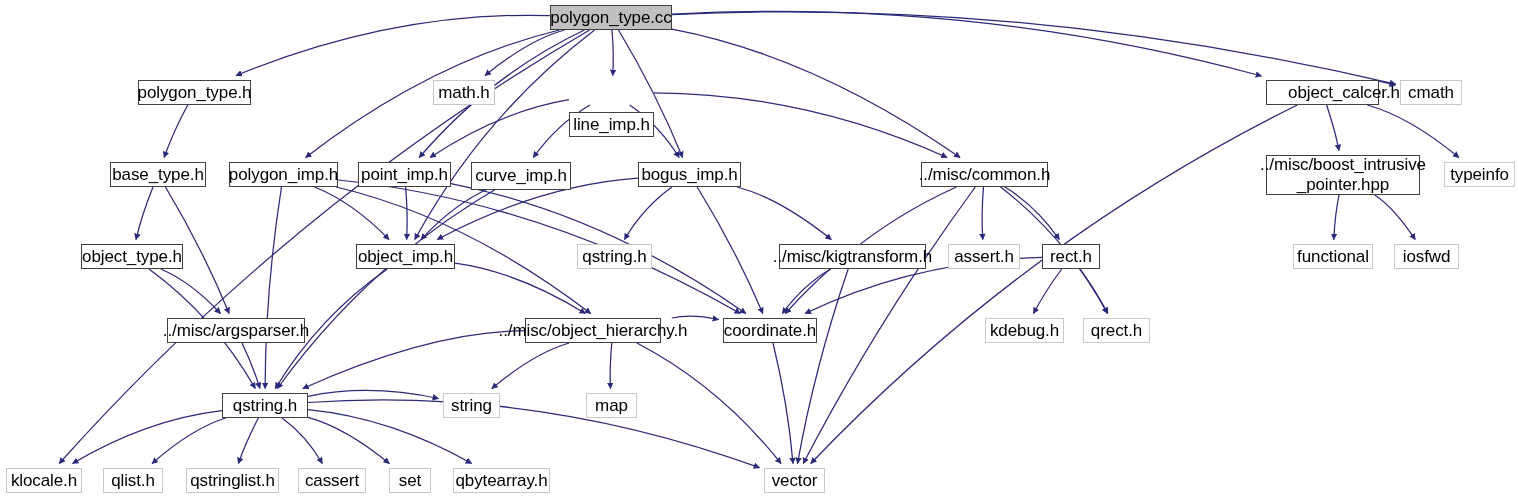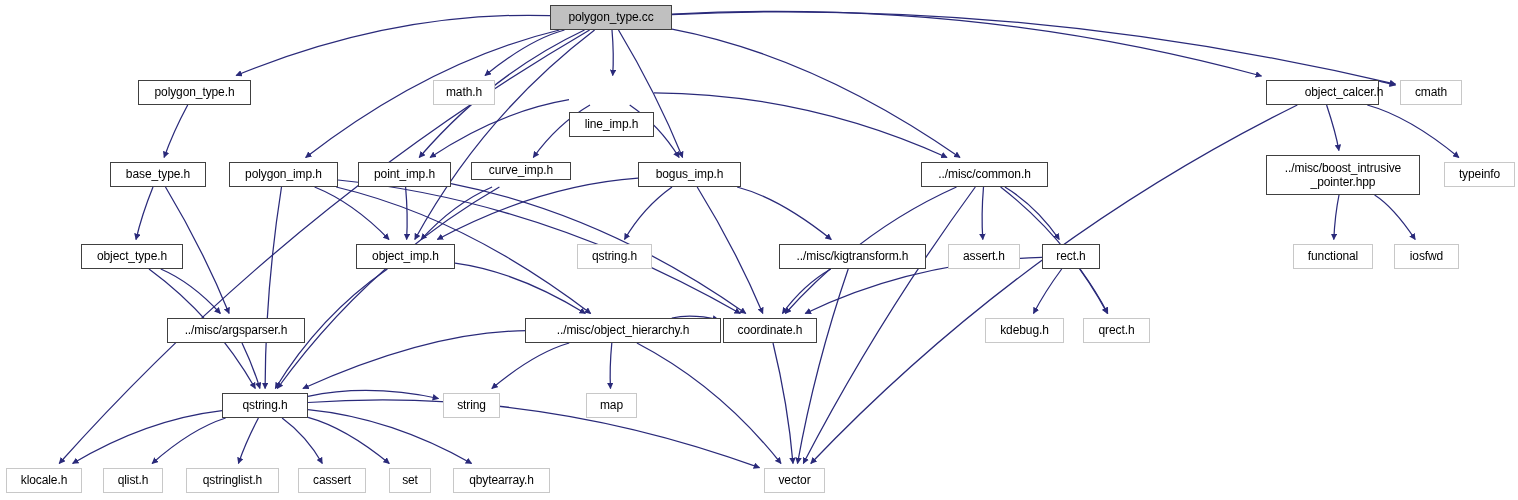--- a/index.html
+++ b/index.html
@@ -24,21 +24,21 @@
     height: 500px;
     pointer-events: none;
   }
   .node {
     position: absolute;
     box-sizing: border-box;
     display: flex;
     align-items: center;
     justify-content: center;
     text-align: center;
-    font-size: 12px;
+    font-size: 17px;
     line-height: 1.12;
     color: #000000;
     background: #ffffff;
     border: 1px solid #c8c8c8;
     white-space: nowrap;
     letter-spacing: -0.1px;
   }
   .node.solid {
     border: 1.6px solid #404040;
   }
@@ -133,35 +133,35 @@
   <div id="node-layer">
       <div class="node root" style="left: 550px; top: 5px; width: 122px; height: 25px;">polygon_type.cc</div>
       <div class="node solid" style="left: 138px; top: 80px; width: 113px; height: 25px;">polygon_type.h</div>
       <div class="node light" style="left: 433px; top: 80px; width: 62px; height: 25px;">math.h</div>
       <div class="node solid" style="left: 569px; top: 80px; width: 85px; height: 25px; margin-top: 32px;">line_imp.h</div>
       <div class="node solid" style="left: 1266px; top: 80px; width: 113px; height: 25px; padding-left: 43px;">object_calcer.h</div>
       <div class="node light" style="left: 1400px; top: 80px; width: 62px; height: 25px;">cmath</div>
       <div class="node solid" style="left: 110px; top: 162px; width: 96px; height: 25px;">base_type.h</div>
       <div class="node solid" style="left: 229px; top: 162px; width: 109px; height: 25px;">polygon_imp.h</div>
       <div class="node solid" style="left: 358px; top: 162px; width: 93px; height: 25px;">point_imp.h</div>
-      <div class="node solid" style="left: 471px; top: 162px; width: 100px; height: 18px;">curve_imp.h</div>
+      <div class="node solid" style="left: 471px; top: 162px; width: 100px; height: 28px;">curve_imp.h</div>
       <div class="node solid" style="left: 638px; top: 162px; width: 103px; height: 25px;">bogus_imp.h</div>
       <div class="node solid" style="left: 921px; top: 162px; width: 127px; height: 25px;">../misc/common.h</div>
       <div class="node solid two-line" style="left: 1266px; top: 155px; width: 154px; height: 40px;">../misc/boost_intrusive<br>_pointer.hpp</div>
       <div class="node light" style="left: 1444px; top: 162px; width: 71px; height: 25px;">typeinfo</div>
       <div class="node solid" style="left: 81px; top: 244px; width: 102px; height: 25px;">object_type.h</div>
       <div class="node solid" style="left: 356px; top: 244px; width: 99px; height: 25px;">object_imp.h</div>
       <div class="node light" style="left: 577px; top: 244px; width: 75px; height: 25px;">qstring.h</div>
       <div class="node solid" style="left: 779px; top: 244px; width: 147px; height: 25px;">../misc/kigtransform.h</div>
       <div class="node light" style="left: 948px; top: 244px; width: 72px; height: 25px;">assert.h</div>
       <div class="node solid" style="left: 1042px; top: 244px; width: 58px; height: 25px;">rect.h</div>
       <div class="node light" style="left: 1293px; top: 244px; width: 80px; height: 25px;">functional</div>
       <div class="node light" style="left: 1394px; top: 244px; width: 65px; height: 25px;">iosfwd</div>
       <div class="node solid" style="left: 167px; top: 318px; width: 138px; height: 25px;">../misc/argsparser.h</div>
-      <div class="node solid" style="left: 525px; top: 318px; width: 196px; height: 25px; text-align: center;">../misc/object_hierarchy.h</div>
+      <div class="node solid" style="left: 525px; top: 318px; width: 136px; height: 25px; text-align: center;">../misc/object_hierarchy.h</div>
       <div class="node solid" style="left: 723px; top: 318px; width: 94px; height: 25px;">coordinate.h</div>
       <div class="node light" style="left: 985px; top: 318px; width: 79px; height: 25px;">kdebug.h</div>
       <div class="node light" style="left: 1083px; top: 318px; width: 67px; height: 25px; text-align: right;">qrect.h</div>
       <div class="node solid" style="left: 222px; top: 393px; width: 86px; height: 25px;">qstring.h</div>
       <div class="node light" style="left: 443px; top: 393px; width: 57px; height: 25px;">string</div>
       <div class="node light" style="left: 586px; top: 393px; width: 51px; height: 25px;">map</div>
       <div class="node light" style="left: 6px; top: 468px; width: 76px; height: 25px;">klocale.h</div>
       <div class="node light" style="left: 103px; top: 468px; width: 60px; height: 25px;">qlist.h</div>
       <div class="node light" style="left: 186px; top: 468px; width: 93px; height: 25px;">qstringlist.h</div>
       <div class="node light" style="left: 298px; top: 468px; width: 68px; height: 25px;">cassert</div>

